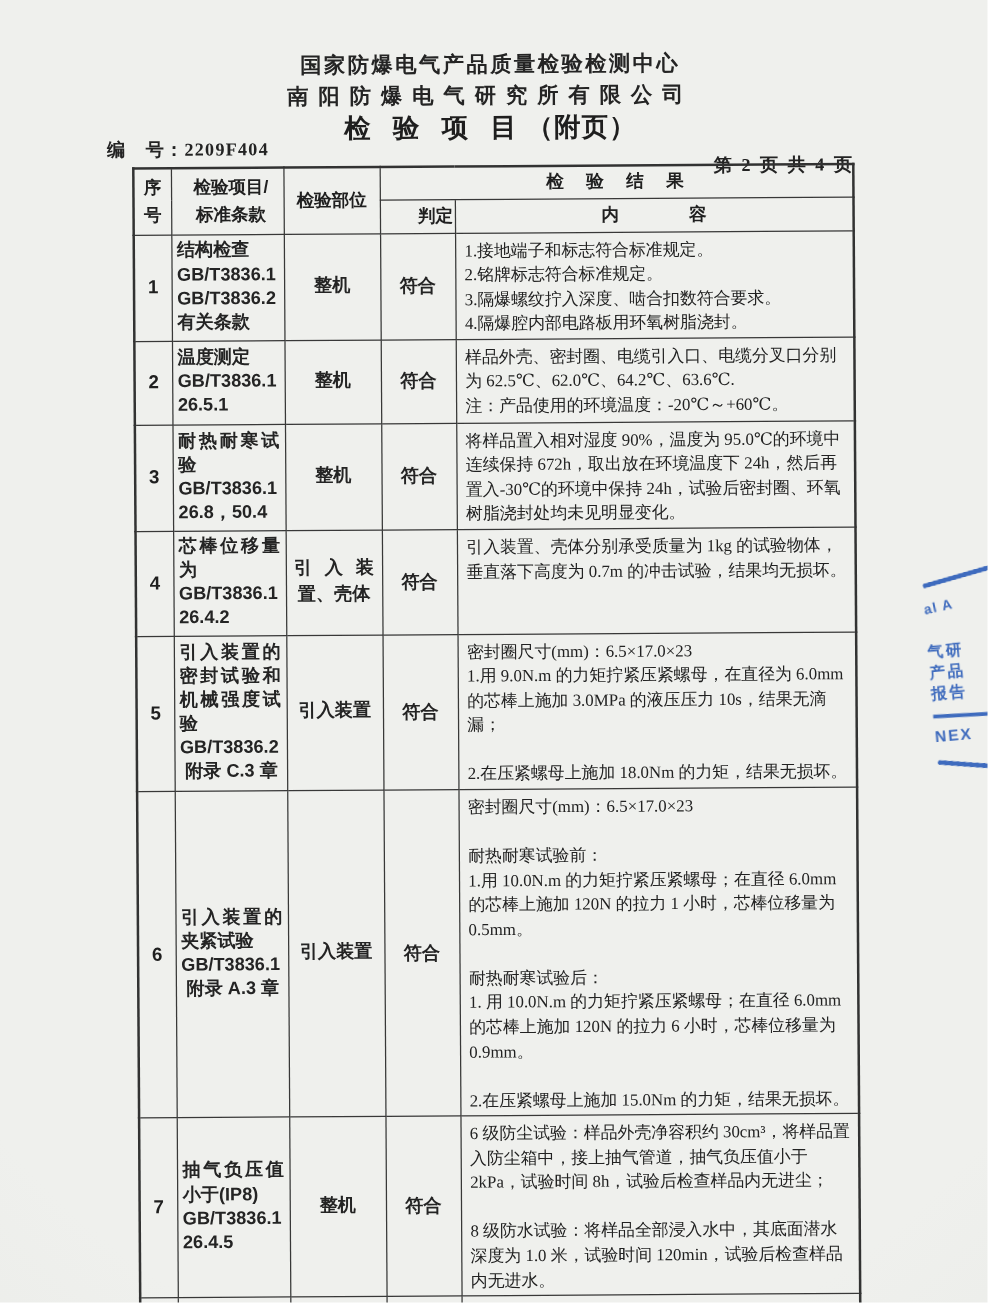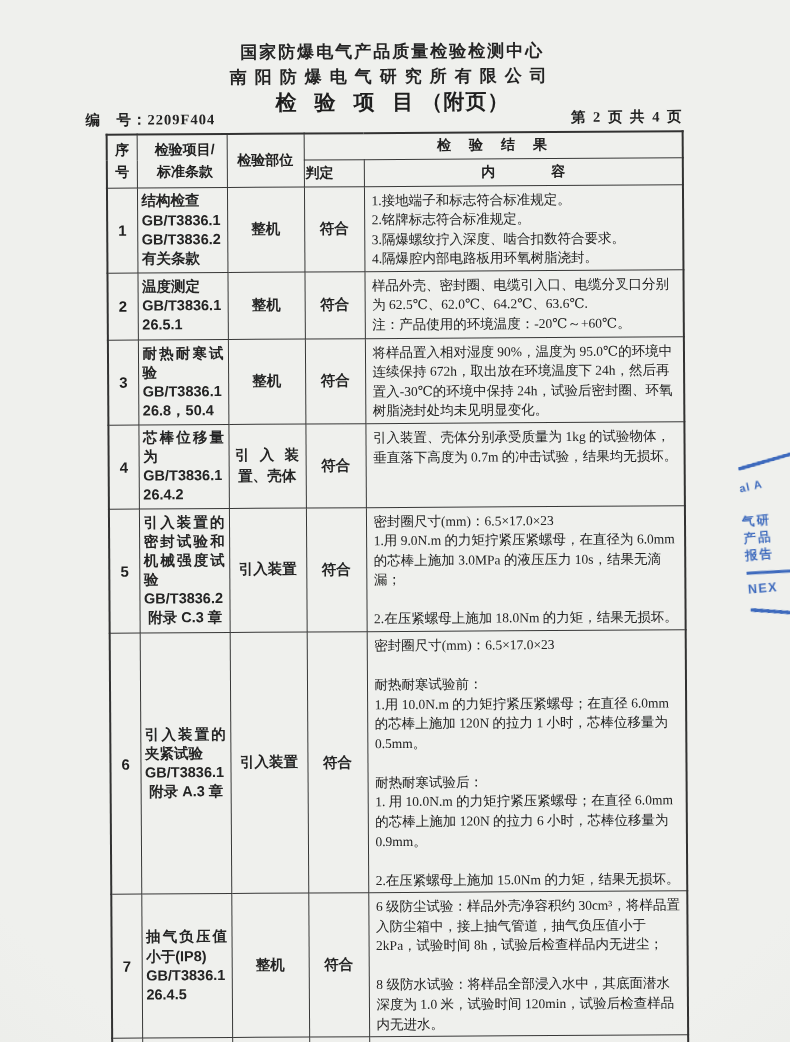--- a/index.html
+++ b/index.html
@@ -19,35 +19,35 @@
     font-family:"Liberation Sans","DejaVu Sans",sans-serif;
     font-size:17px;font-weight:700;letter-spacing:8px;color:#242424;}
   .report-title{position:absolute;top:88px;left:0;width:100%;text-align:center;
     font-size:21px;font-weight:700;color:#1e1e1e;}
   .report-title .main{letter-spacing:18px;}
   .report-title .suffix{letter-spacing:1px;margin-left:-10px;margin-top:30px;}
 
   .meta{position:absolute;top:109px;left:88px;right:104px;height:20px;
     font-size:14.5px;font-weight:700;color:#232323;}
   .meta .no{position:absolute;left:0;top:0;letter-spacing:1px;}
-  .meta .pg{position:absolute;right:0;top:0;letter-spacing:2px;margin-left:37px;}
+  .meta .pg{position:absolute;right:0;top:15px;letter-spacing:2px;margin-left:37px;}
 
   
   table.insp{position:absolute;left:108px;top:132px;width:576px;
     border-collapse:collapse;table-layout:fixed;
     border:2.2px solid #323232;}
   table.insp th,table.insp td{border:1.6px solid #383838;box-sizing:border-box;overflow:hidden;}
 
   th{font-family:"Liberation Sans","DejaVu Sans",sans-serif;
      font-size:14px;font-weight:700;color:#202020;vertical-align:middle;}
   .h-seq{white-space:pre-wrap;text-align:center;line-height:1.55;}
   .h-item{white-space:pre-wrap;text-align:center;padding-left:7px;line-height:1.55;}
   .h-part{text-align:center;}
   .h-result{text-align:center;letter-spacing:2px;}
-  .h-judge{text-align:left;}
+  .h-judge{text-align:right;}
   .h-content{text-align:center;}
 
   td.c-seq{font-family:"Liberation Sans","DejaVu Sans",sans-serif;
     font-size:15px;font-weight:700;text-align:center;vertical-align:middle;color:#1f1f1f;}
   td.c-item{font-family:"Liberation Sans","DejaVu Sans",sans-serif;
     font-size:14.5px;font-weight:700;color:#242424;
     vertical-align:middle;padding:3px 4px;line-height:1.32;
     white-space:pre-wrap;text-align:justify;word-break:break-all;}
   td.c-part{font-family:"Liberation Sans","DejaVu Sans",sans-serif;
     font-size:14.5px;font-weight:700;color:#242424;

